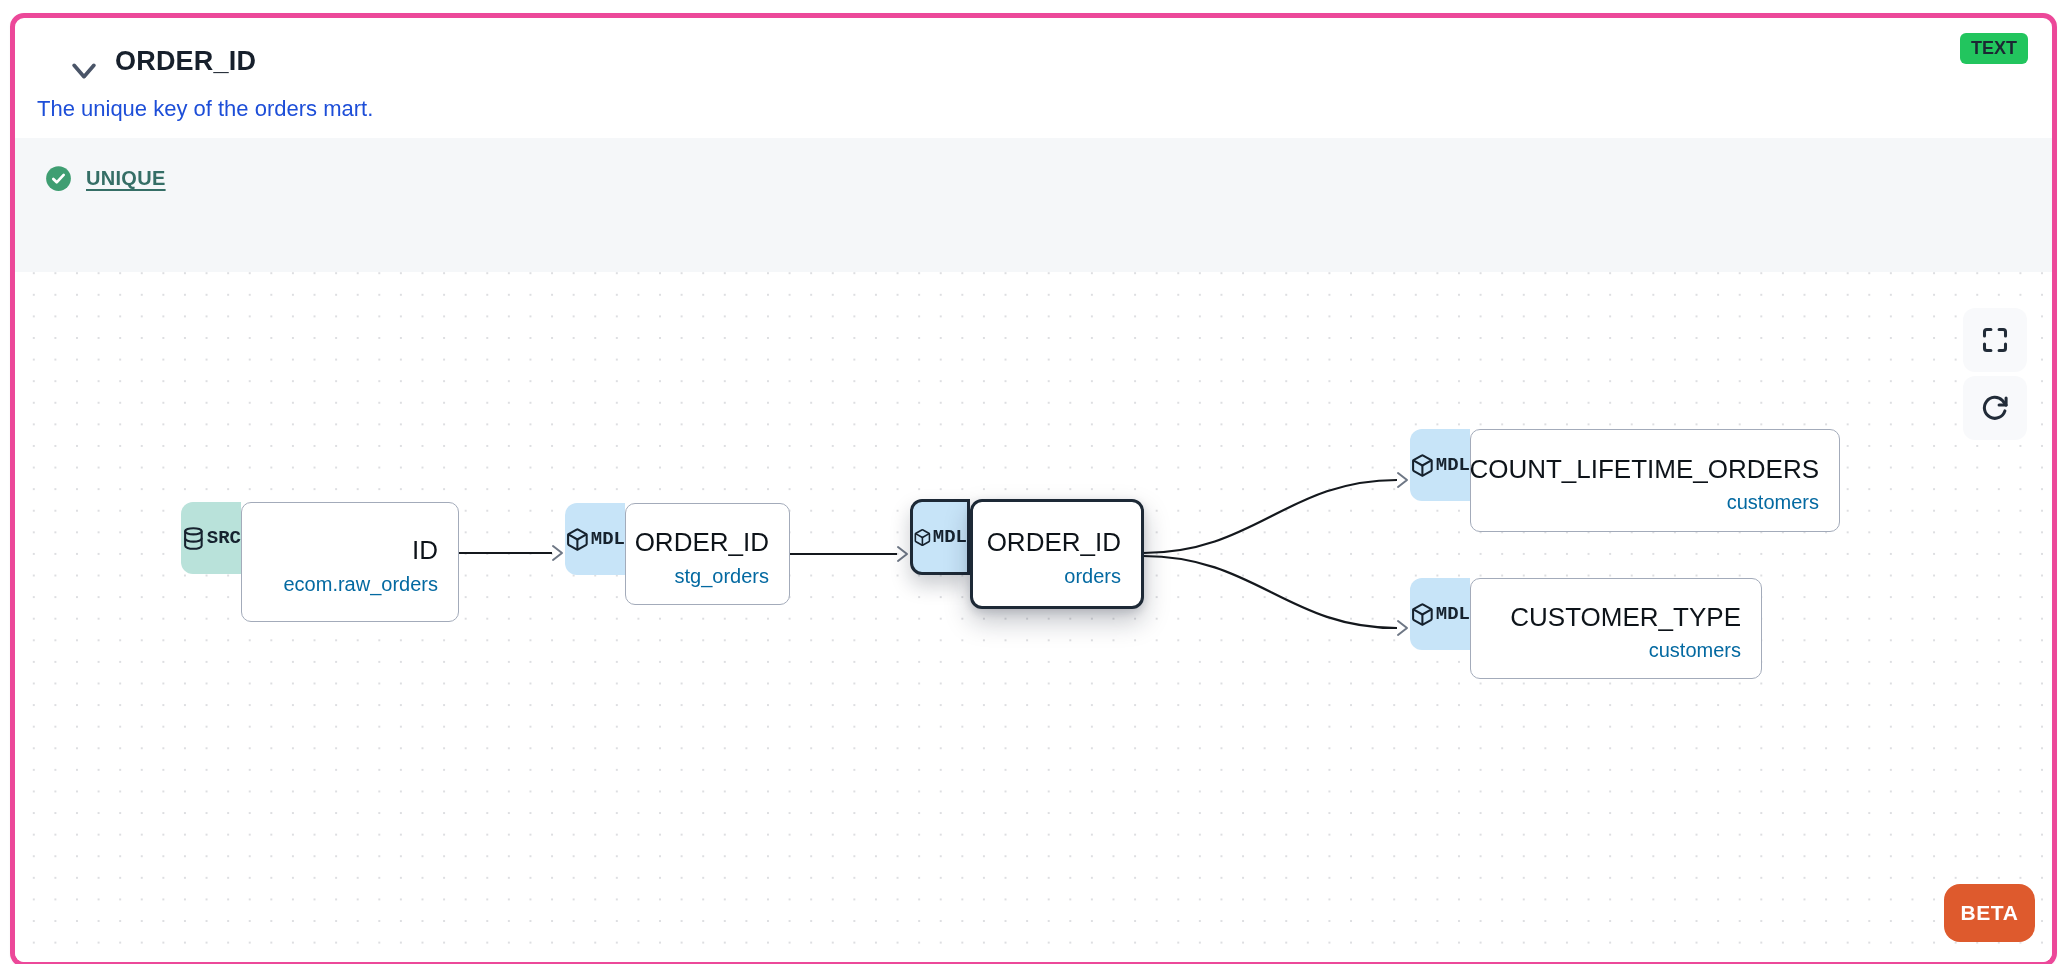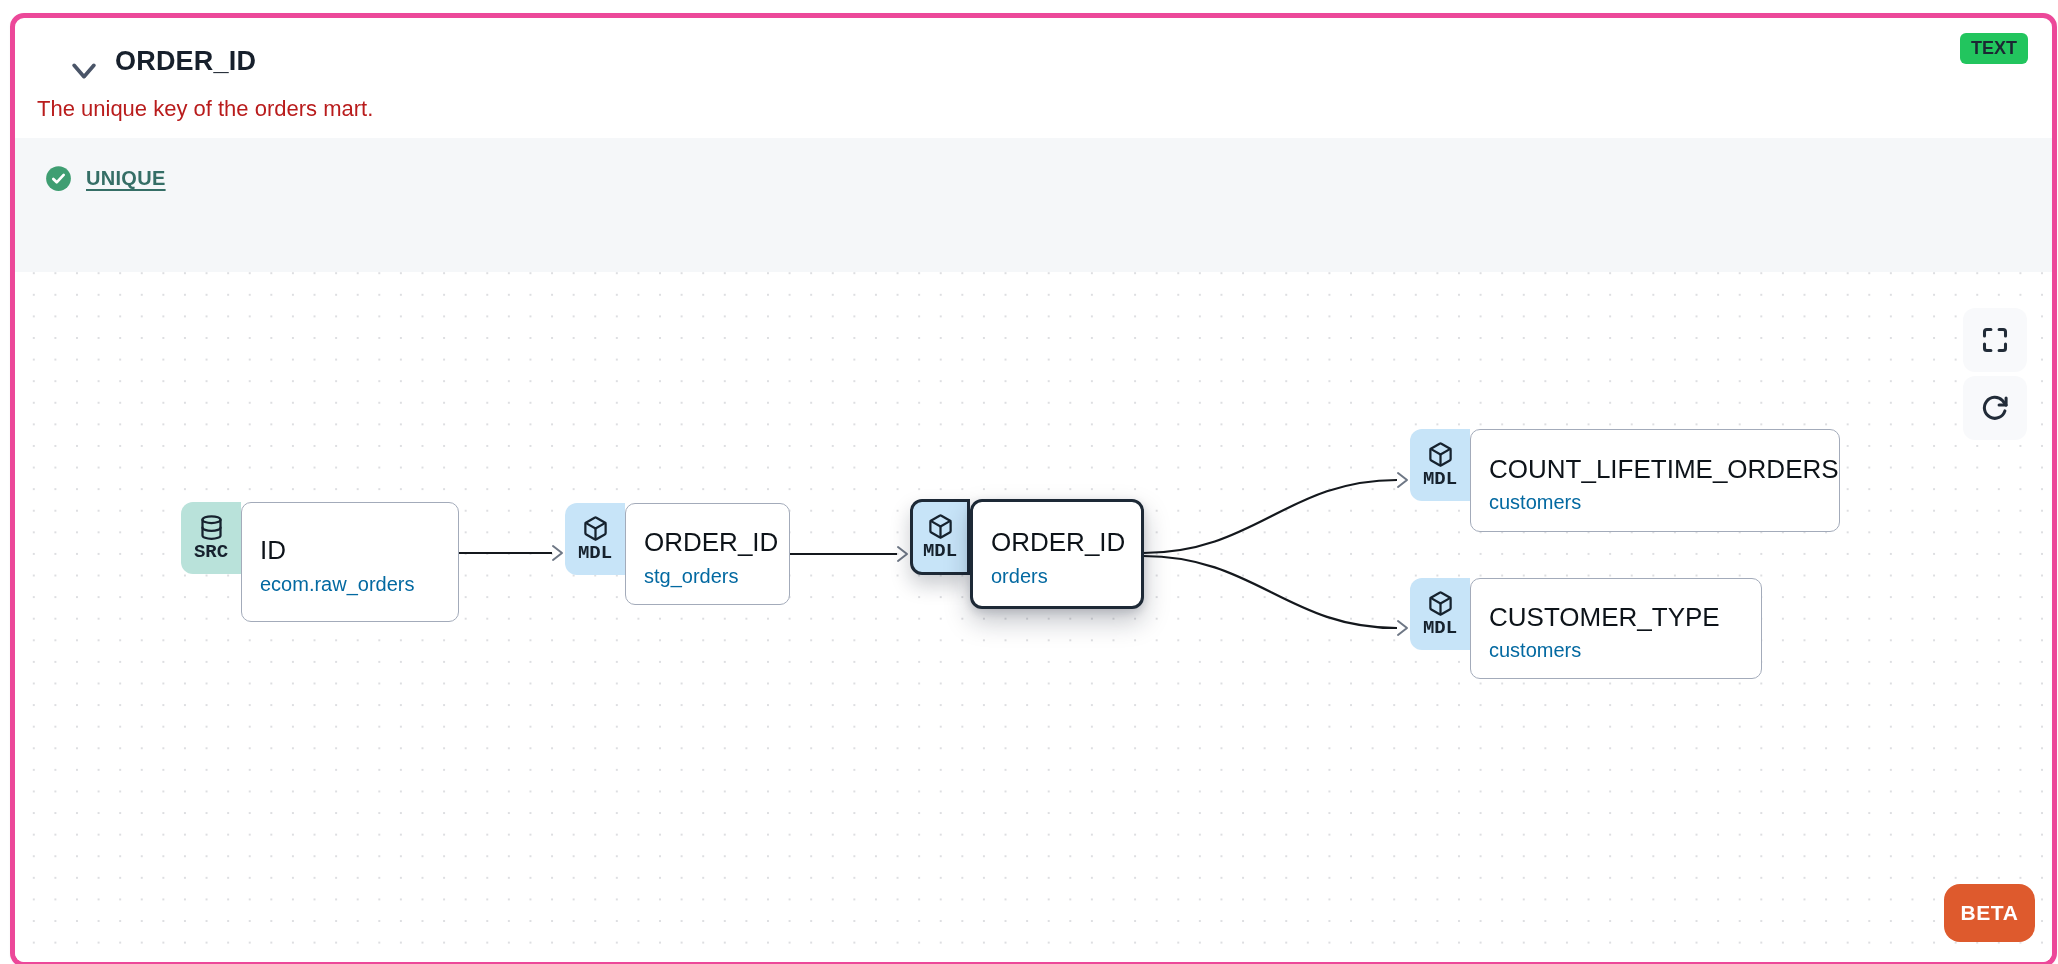--- a/index.html
+++ b/index.html
@@ -5,46 +5,46 @@
   html,body{margin:0;padding:0;width:2058px;height:964px;background:#ffffff;
     font-family:"Liberation Sans","DejaVu Sans",sans-serif;overflow:hidden;}
   .card{position:absolute;left:10px;top:13px;width:2037px;height:944px;background:#fff;
     border:5px solid #ec4899;border-radius:14px;overflow:hidden;box-shadow:0 1px 3px rgba(0,0,0,.04);}
 
   
   .chevron-btn{position:absolute;left:52px;top:36px;width:34px;height:26px;cursor:pointer;color:#4a5568;}
   .page-title{position:absolute;left:100px;top:28px;font-size:27px;font-weight:600;color:#17202c;letter-spacing:.2px;}
   .type-badge{position:absolute;right:24px;top:15px;background:#22c55e;border-radius:6px;
     padding:5px 11px;font-size:18px;font-weight:600;color:#1c2733;}
-  .description{position:absolute;left:22px;top:78px;font-size:22px;color:#b91c1c;}
+  .description{position:absolute;left:22px;top:78px;font-size:22px;color:#1d4ed8;}
 
   
   .tests{position:absolute;left:0;top:120px;width:100%;height:134px;background:#f5f7f9;
     box-sizing:border-box;padding:26px 0 0 30px;display:flex;flex-direction:column;gap:27px;}
   .test-row{display:flex;align-items:center;gap:14px;height:28px;}
   .check-icon{width:27px;height:27px;flex:none;}
   .test-link{font-size:20px;font-weight:600;color:#356e66;text-decoration:underline;
     text-underline-offset:4px;cursor:pointer;letter-spacing:.3px;}
 
   
   .canvas{position:absolute;left:0;top:254px;right:0;bottom:0;background:#fff;
     background-image:radial-gradient(circle,#dddee1 1.4px,transparent 1.5px);
     background-size:21.6px 21.6px;background-position:8px 12px;}
   .edges{position:absolute;left:0;top:0;width:2037px;height:690px;pointer-events:none;}
 
   
   .node{position:absolute;display:flex;align-items:flex-start;cursor:pointer;}
   .nbadge{width:60px;height:72px;border-radius:12px 0 0 12px;flex:none;
-    display:flex;flex-direction:column;align-items:center;justify-content:center;gap:1px;color:#16222e;}
+    display:flex;flex-direction:row;align-items:center;justify-content:center;gap:1px;color:#16222e;}
   .nbadge svg{width:27px;height:27px;}
   .blabel{font-family:"Liberation Mono","DejaVu Sans Mono",monospace;font-size:19px;font-weight:700;line-height:1.1;}
   .badge-src{background:#b9e2da;}
   .badge-mdl{background:#c7e4f8;}
   .nbox{background:#fff;border:1.5px solid #a3abba;border-radius:10px;box-sizing:border-box;
-    padding:20px 20px 12px 18px;display:flex;flex-direction:column;justify-content:center;}
+    padding:20px 20px 12px 18px;display:flex;flex-direction:column;justify-content:center;align-items:flex-end;}
   .nname{font-size:26px;font-weight:500;color:#0d1319;line-height:1.15;white-space:nowrap;}
   .nsub{font-size:20px;color:#0369a1;margin-top:7px;white-space:nowrap;}
 
   .n1{left:166px;top:230px;} .n1 .nbox{width:218px;height:120px;}
   .n2{left:550px;top:231px;} .n2 .nbox{width:165px;height:102px;}
   .n3{left:895px;top:227px;}
   .n3 .nbadge{border:3px solid #1d2936;height:76px;box-sizing:border-box;
     box-shadow:0 10px 20px rgba(15,23,42,.22);}
   .n3 .nbox{width:174px;height:110px;border:3.5px solid #1d2936;border-radius:12px;
     box-shadow:0 12px 26px rgba(15,23,42,.25),0 3px 8px rgba(15,23,42,.14);}

